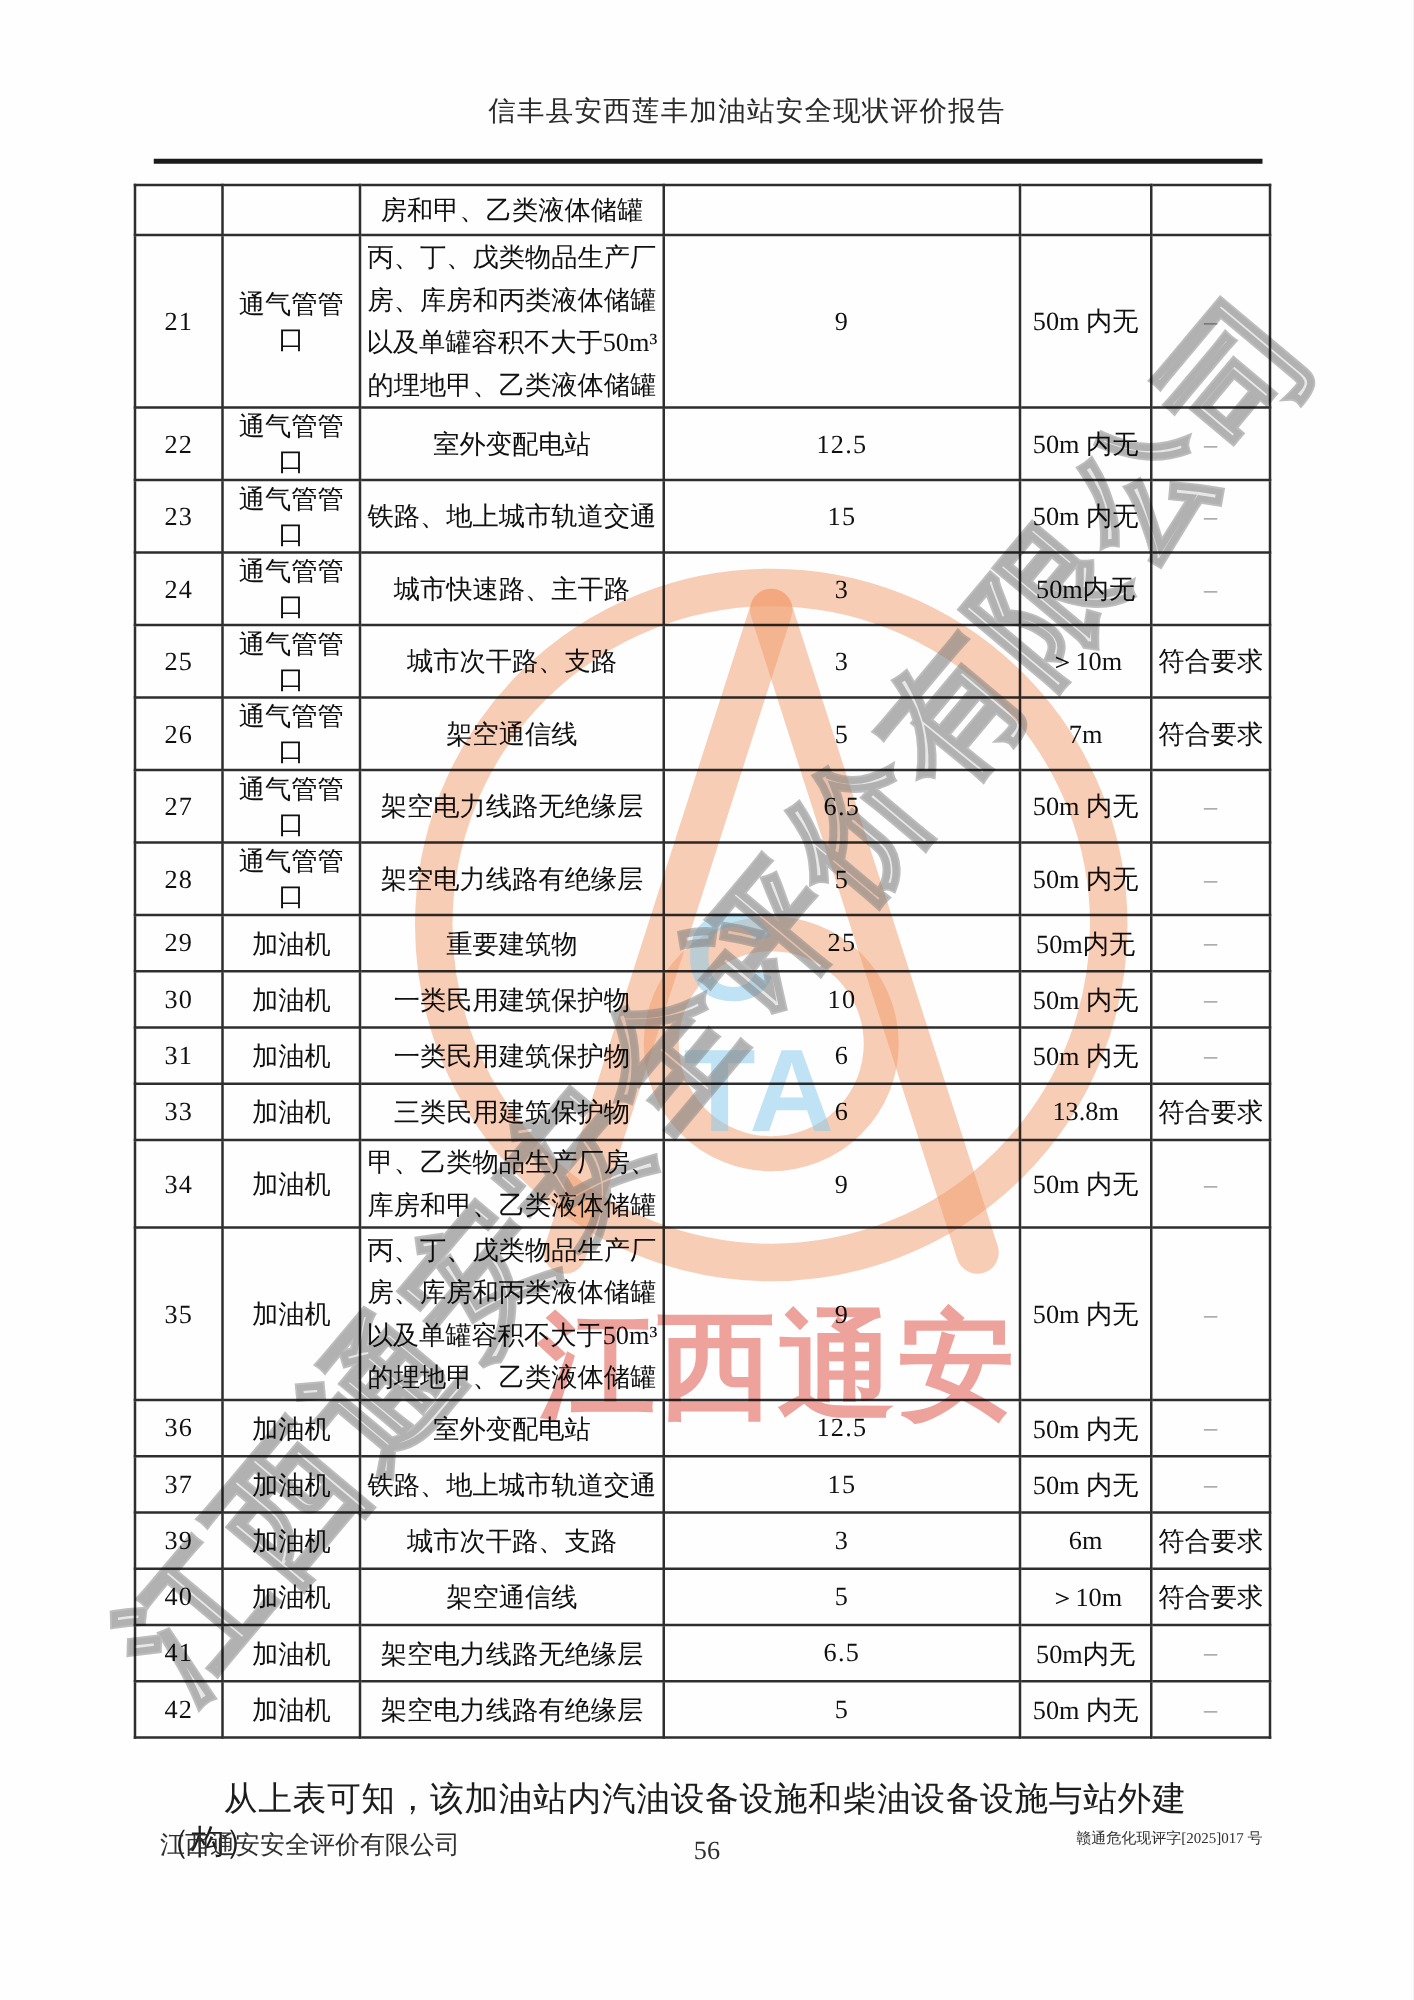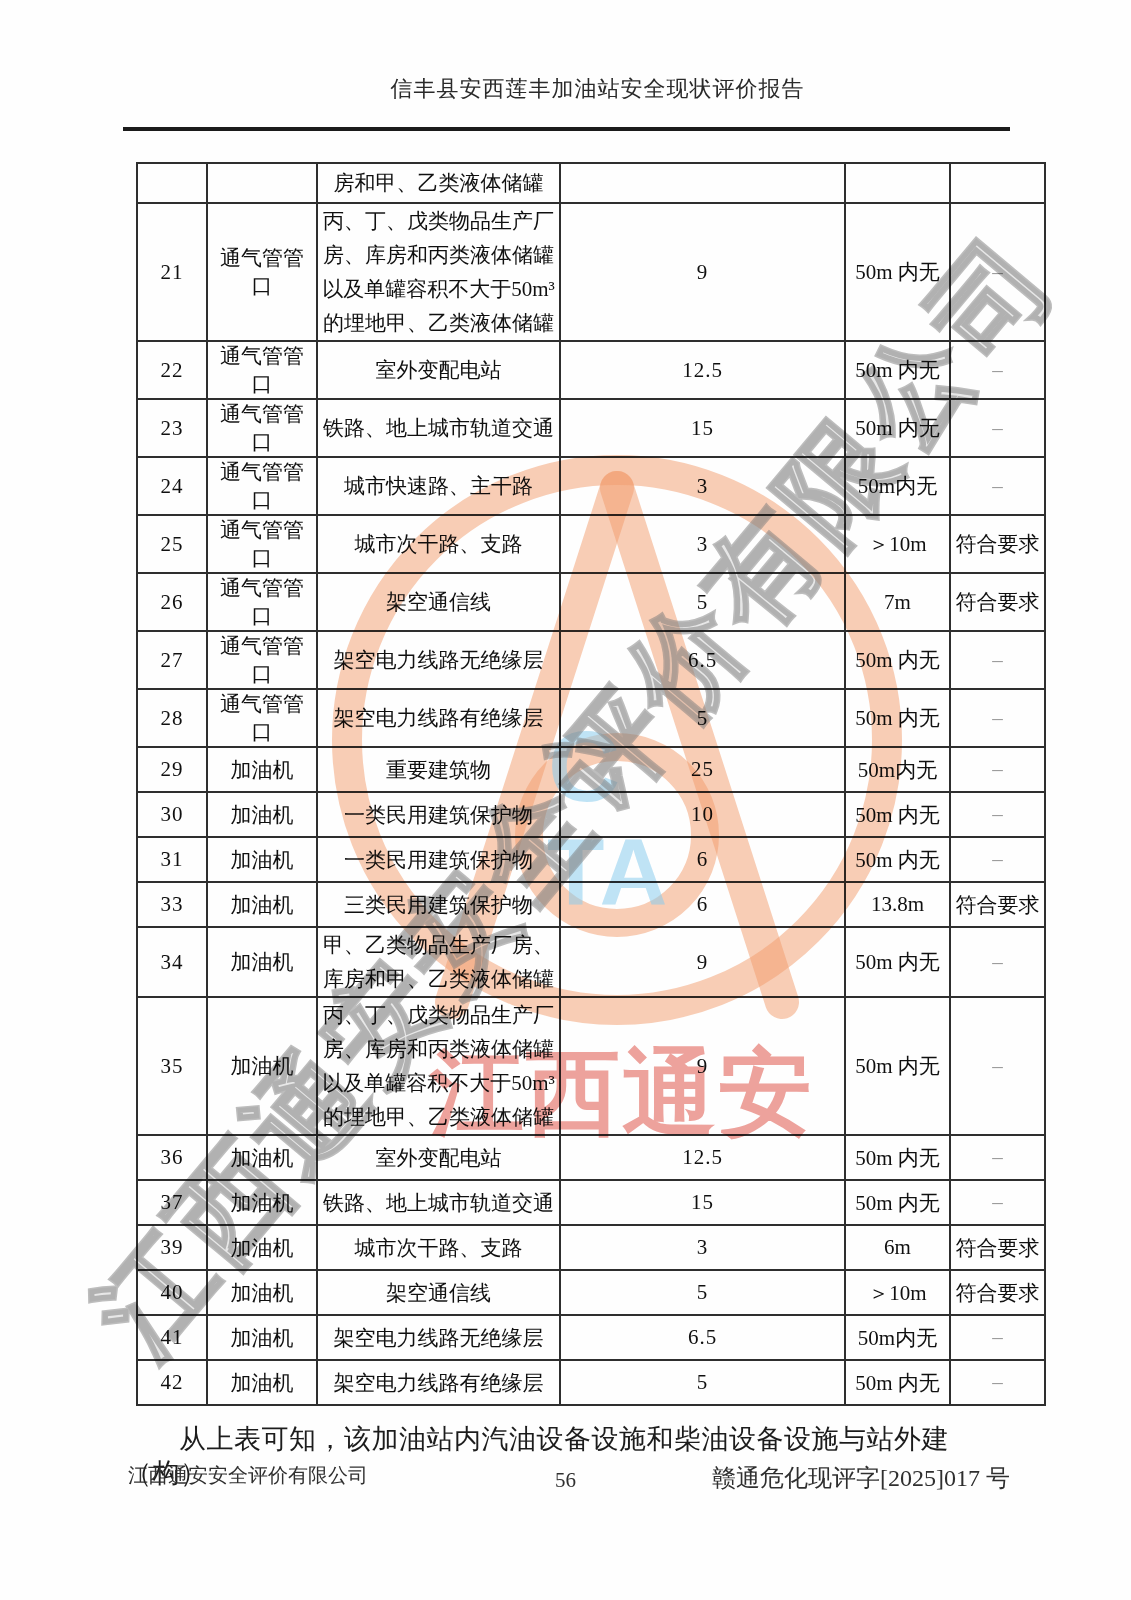--- a/index.html
+++ b/index.html
@@ -16,24 +16,23 @@
   .header-title{
     position:absolute;left:0;top:74px;width:100%;
     text-align:center;font-size:22px;letter-spacing:1px;color:#2a2a2a;padding-left:32px;
   }
   .header-rule{
     position:absolute;left:123px;top:127px;width:887px;height:4px;
     background:#1b1b1b;
   }
   
   table.main{
-    position:absolute;left:136px;top:147px;width:908px;
+    position:absolute;left:107px;top:147px;width:908px;
     border-collapse:collapse;table-layout:fixed;
     background:transparent;
-    margin-top:15px;
   }
   table.main td{
     border:2px solid #2e2e2e;
     text-align:center;vertical-align:middle;
     font-size:21px;color:#101010;
     padding:0 2px;
     overflow:hidden;
   }
   table.main tr{height:45px;}
   table.main tbody tr:first-child{height:40px;}
@@ -50,21 +49,21 @@
     text-indent:54px;letter-spacing:0.5px;
   }
   .footer-left{
     position:absolute;left:128px;top:1462px;font-size:20px;color:#2f2f2f;
   }
   .footer-page{
     position:absolute;left:0;top:1468px;width:100%;text-align:center;
     font-size:21px;color:#2f2f2f;
   }
   .footer-right{
-    position:absolute;right:121px;top:1462px;font-size:24px;color:#2f2f2f;
+    position:absolute;right:121px;top:1462px;font-size:12px;color:#2f2f2f;
   }
   
   .wm{
     position:absolute;inset:0;
     pointer-events:none;
     mix-blend-mode:multiply;
     z-index:5;
   }
   .wm-logo-svg{position:absolute;left:300px;top:430px;}
   .wm-blue-c{

